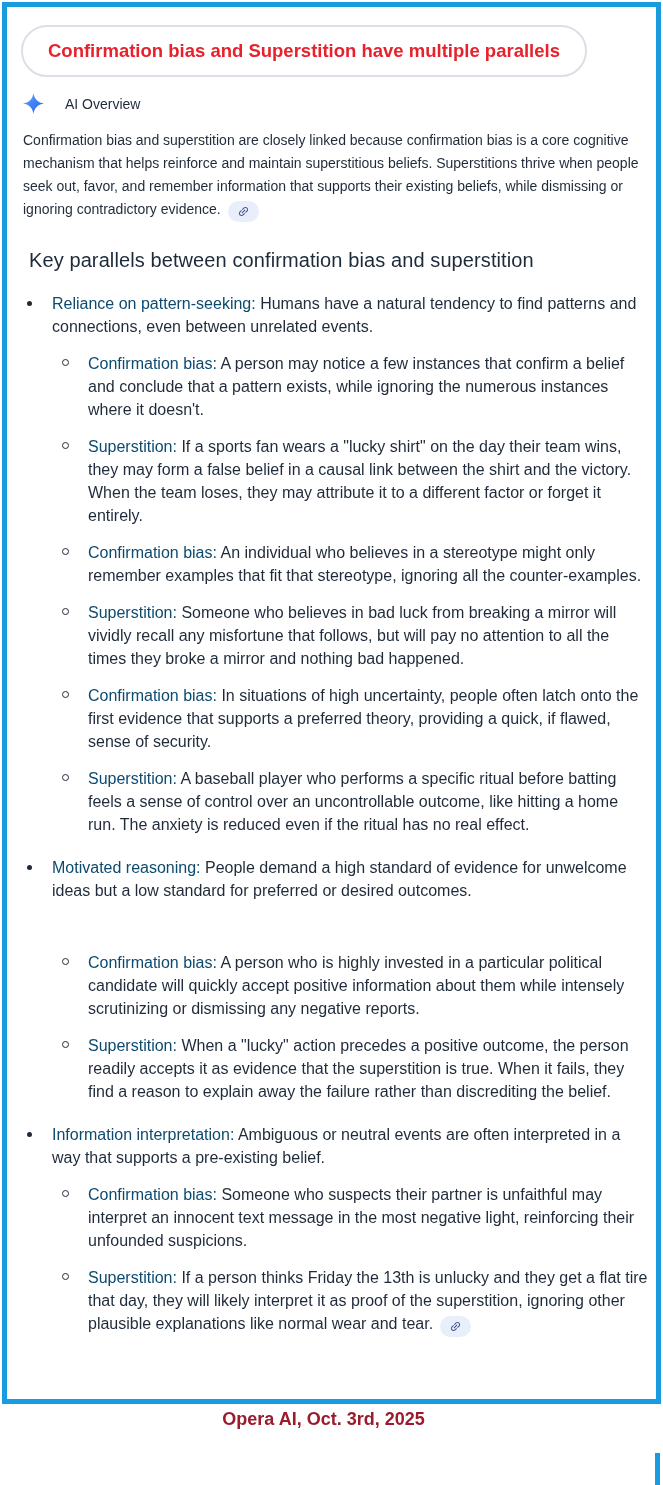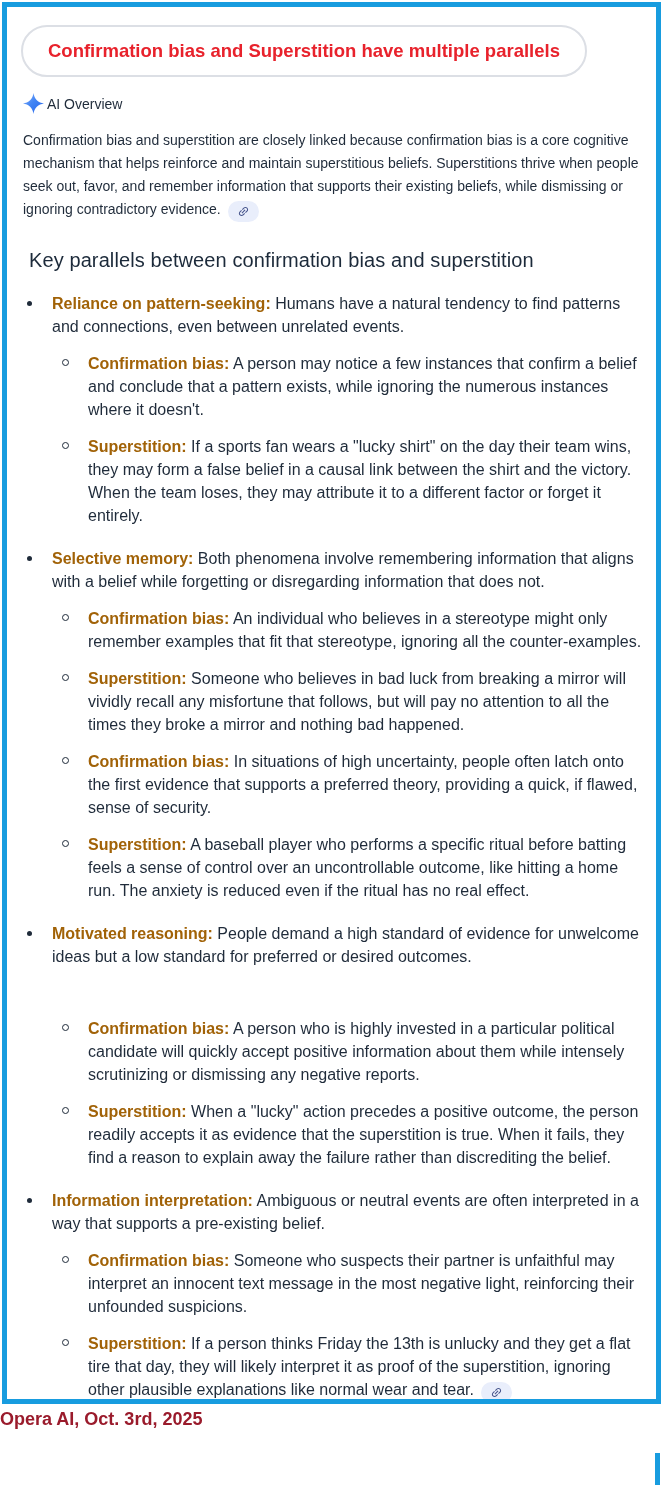--- a/index.html
+++ b/index.html
@@ -27,34 +27,34 @@
     margin:8px 0 0 5px;
     padding:13px 25px;
     border:2px solid #dcdfe5;
     border-radius:30px;
     background:#ffffff;
     font-size:18.5px;font-weight:bold;
     color:#e8222c;
     white-space:nowrap;
   }
   .ai-row{
-    display:flex;align-items:center;gap:3px;
+    display:flex;align-items:center;gap:21px;
     margin:16px 0 0 7px;
   }
   .ai-row .label{font-size:14px;color:#1f2b3a;font-weight:500;}
   .intro{
     margin:15px 7px 0 7px;
     font-size:14px;line-height:23px;color:#1f2b3a;
   }
   .heading{
     margin:27px 0 0 13px;
     font-size:20px;font-weight:400;color:#1c2a3a;
     letter-spacing:.1px;
   }
-  b.lead{font-weight:bold;color:#a16207;}
+  b.lead{font-weight:normal;color:#0c4a6e;}
 
   .list{margin-top:4px;}
   .li{display:flex;}
   .li-text{font-size:16px;line-height:23px;color:#1f2b3a;flex:1;}
   .li.main{margin:20px 0 0 11px;}
   .li.main .marker-col{width:25px;flex:0 0 25px;}
   .li.sub{margin:14px 0 0 46px;}
   .li.sub .marker-col{width:26px;flex:0 0 26px;}
   .li.sub.gap-lg{margin-top:49px;}
   .dot{
@@ -67,21 +67,21 @@
   }
   .chip{
     display:inline-flex;align-items:center;justify-content:center;
     background:#e9eefb;border-radius:12px;
     padding:4px 9px;margin-left:7px;
     vertical-align:-4px;line-height:0;cursor:pointer;
   }
   .chip svg{transform:rotate(-45deg);}
   .footer{
     margin-top:5px;padding-right:16px;
-    text-align:left;
+    text-align:center;
     font-size:18px;font-weight:bold;color:#9a1b2c;
   }
 </style>
 </head>
 <body>
 
 <div class="frame">
   <div class="content">
 
     <div class="title-pill">
@@ -123,24 +123,20 @@
           <div class="li sub">
             <span class="marker-col"><span class="ring"></span></span>
             <div class="li-text"><b class="lead">Confirmation bias:</b> A person may notice a few instances that confirm a belief and conclude that a pattern exists, while ignoring the numerous instances where it doesn't.</div>
           </div>
           <div class="li sub">
             <span class="marker-col"><span class="ring"></span></span>
             <div class="li-text"><b class="lead">Superstition:</b> If a sports fan wears a "lucky shirt" on the day their team wins, they may form a false belief in a causal link between the shirt and the victory. When the team loses, they may attribute it to a different factor or forget it entirely.</div>
           </div>
         </div>
         <div>
-          <div class="li main">
-            <span class="marker-col"><span class="dot"></span></span>
-            <div class="li-text"><b class="lead">Selective memory:</b> Both phenomena involve remembering information that aligns with a belief while forgetting or disregarding information that does not.</div>
-          </div>
           <div class="li sub">
             <span class="marker-col"><span class="ring"></span></span>
             <div class="li-text"><b class="lead">Confirmation bias:</b> An individual who believes in a stereotype might only remember examples that fit that stereotype, ignoring all the counter-examples.</div>
           </div>
           <div class="li sub">
             <span class="marker-col"><span class="ring"></span></span>
             <div class="li-text"><b class="lead">Superstition:</b> Someone who believes in bad luck from breaking a mirror will vividly recall any misfortune that follows, but will pay no attention to all the times they broke a mirror and nothing bad happened.</div>
           </div>
         </div>
         <div>

